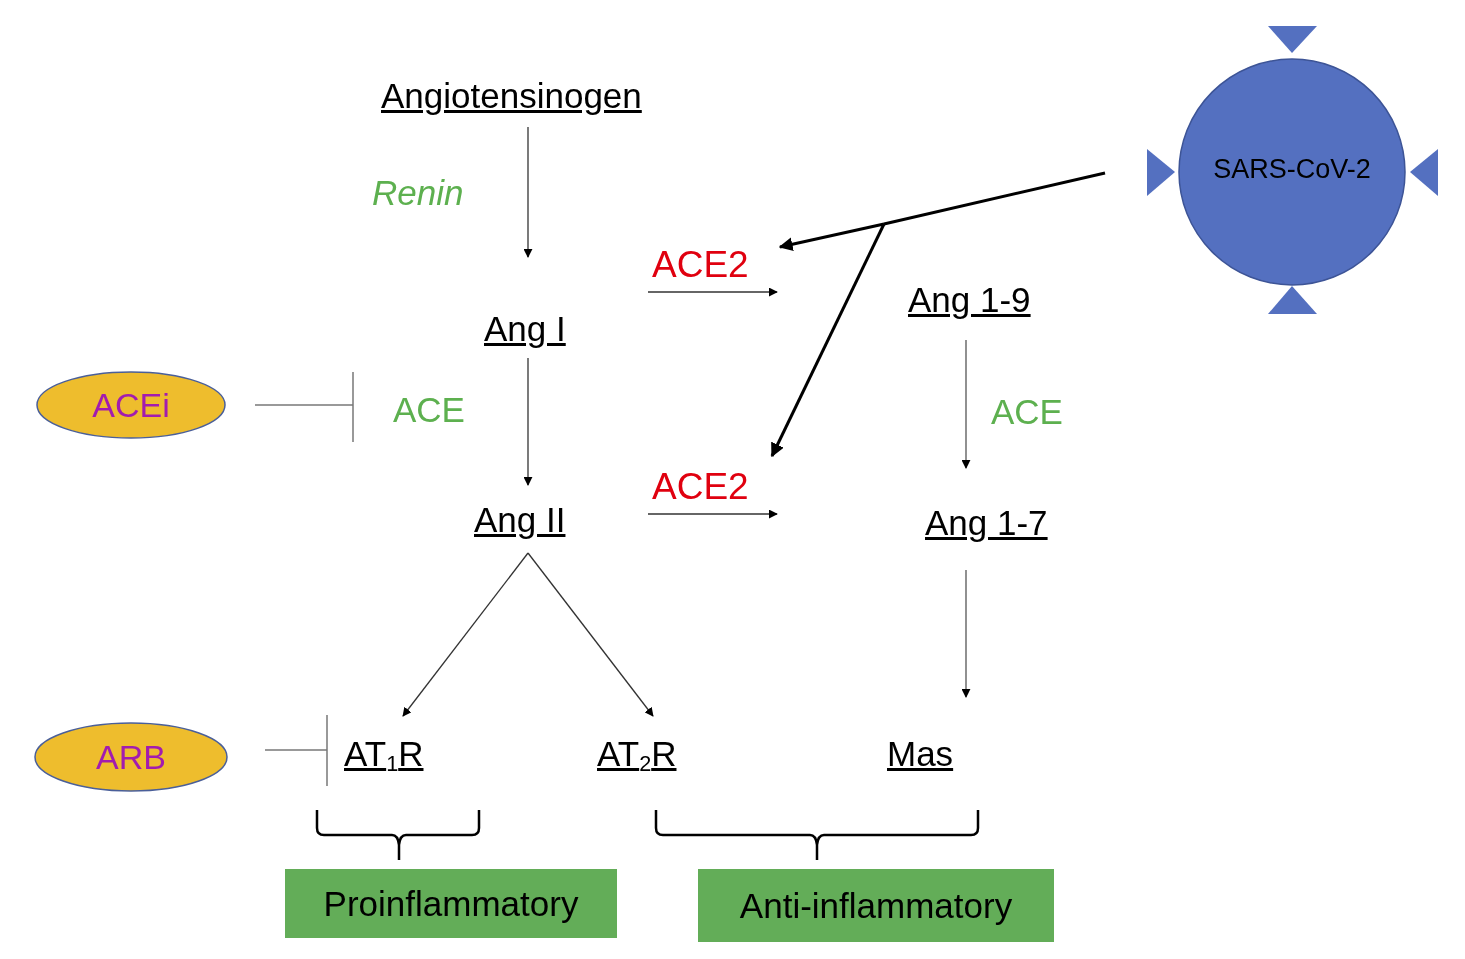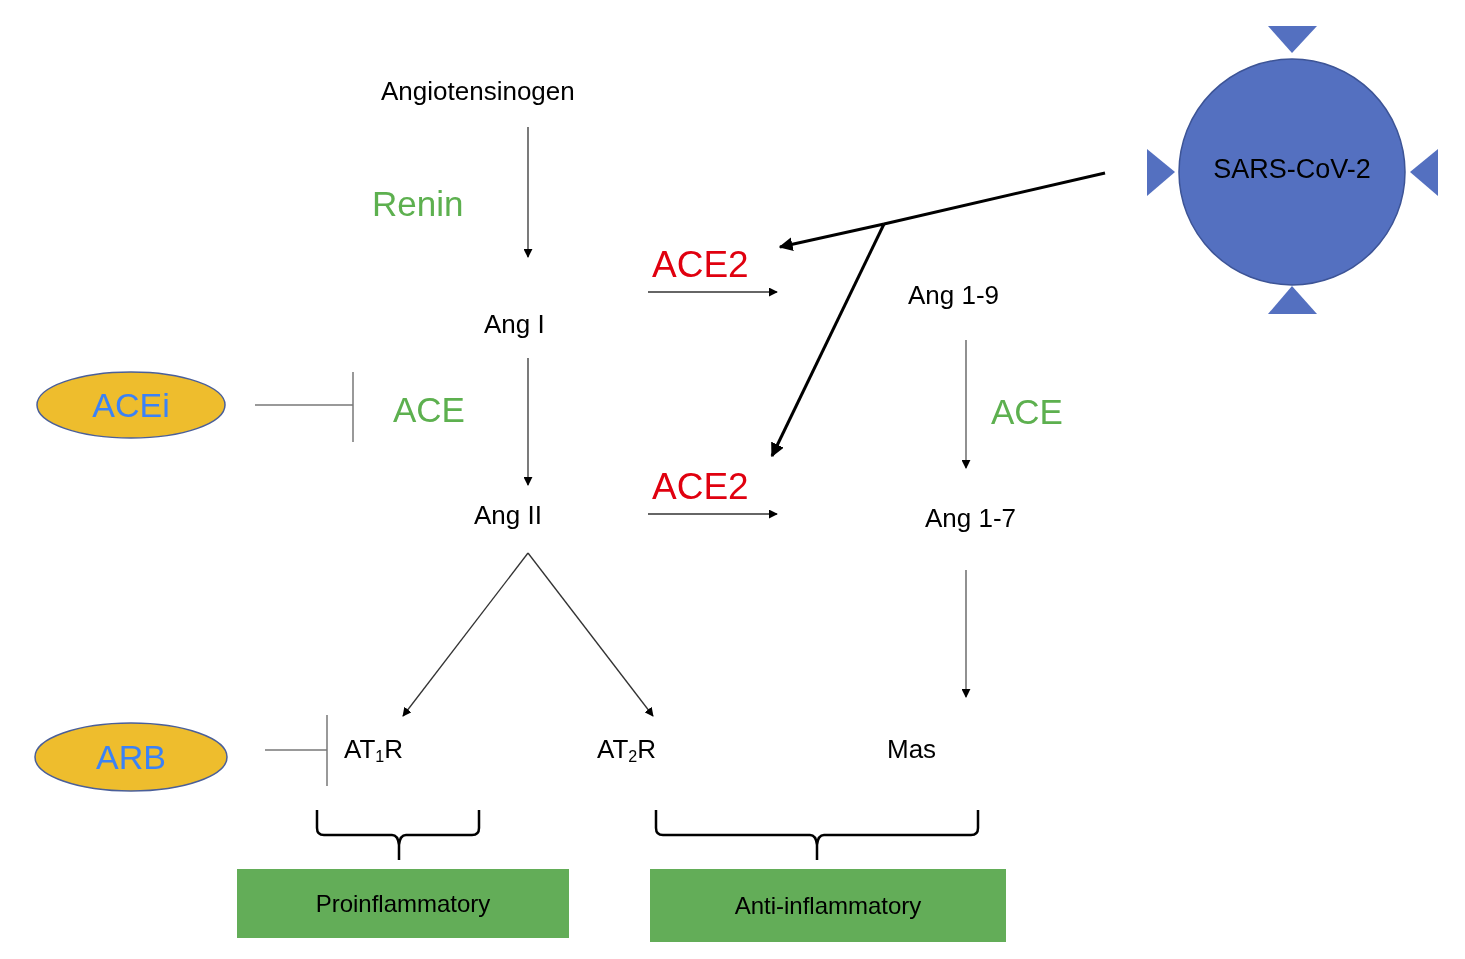--- a/index.html
+++ b/index.html
@@ -1,26 +1,26 @@
 <!DOCTYPE html>
 <html><head>
 <meta charset="utf-8">
 <style>
   html, body { margin: 0; padding: 0; background: #ffffff; }
   body { width: 1465px; height: 959px; position: relative; overflow: hidden;
          font-family: "Liberation Sans", "DejaVu Sans", sans-serif; }
   svg { position: absolute; left: 0; top: 0; }
   .lbl { position: absolute; white-space: nowrap; line-height: 1; }
-  .black { color: #000000; font-size: 26px; }
+  .black { color: #000000; font-size: 35px; text-decoration: underline; }
   .green { color: #5db04f; font-size: 35px; }
   .red { color: #e0000f; font-size: 37px; }
   .pill { position: absolute; display: flex; align-items: center; justify-content: center;
-          font-size: 34px; color: #3b82f6; }
+          font-size: 34px; color: #a21caf; }
   .box { position: absolute; background: #63ad58; display: flex; align-items: center;
-         justify-content: center; font-size: 24px; color: #000; }
+         justify-content: center; font-size: 35px; color: #000; margin-left: 48px; }
   sub { font-size: 0.62em; vertical-align: -0.25em; line-height: 0; }
 </style>
 </head>
 <body>
 
 <svg width="1465" height="959" viewBox="0 0 1465 959">
   <defs>
     <marker id="ah" viewBox="0 0 10 10" refX="9" refY="5" markerWidth="9" markerHeight="9" orient="auto-start-reverse" markerUnits="userSpaceOnUse">
       <path d="M0,0 L10,5 L0,10 z" fill="#000"></path>
     </marker>
@@ -68,21 +68,21 @@
 
 <div class="lbl black" style="left:381px; top:78px;">Angiotensinogen</div>
 <div class="lbl black" style="left:484px; top:279px;margin-top:32px;">Ang I</div>
 <div class="lbl black" style="left:474px; top:502px;">Ang II</div>
 <div class="lbl black" style="left:900px; top:282px;margin-left:8px;">Ang 1-9</div>
 <div class="lbl black" style="left:900px; top:505px;margin-left:25px;">Ang 1-7</div>
 <div class="lbl black" style="left:344px; top:736px;"><span>AT</span><sub>1</sub><span>R</span></div>
 <div class="lbl black" style="left:597px; top:736px;"><span>AT</span><sub>2</sub><span>R</span></div>
 <div class="lbl black" style="left:887px; top:736px;">Mas</div>
 
-<div class="lbl green" style="left:372px; top:186px;">Renin</div>
+<div class="lbl green" style="left:372px; top:175px;font-style:italic;">Renin</div>
 <div class="lbl green" style="left:393px; top:392px;">ACE</div>
 <div class="lbl green" style="left:991px; top:394px;">ACE</div>
 <div class="lbl red" style="left:652px; top:246px;">ACE2</div>
 <div class="lbl red" style="left:652px; top:468px;">ACE2</div>
 
 <div class="pill" style="left:37px; top:372px; width:188px; height:66px;">ACEi</div>
 <div class="pill" style="left:35px; top:723px; width:192px; height:68px;">ARB</div>
 
 <div class="lbl" style="left:1179px; top:156px; width:226px; text-align:center; font-size:27px; color:#000;">SARS-CoV-2</div>
 

